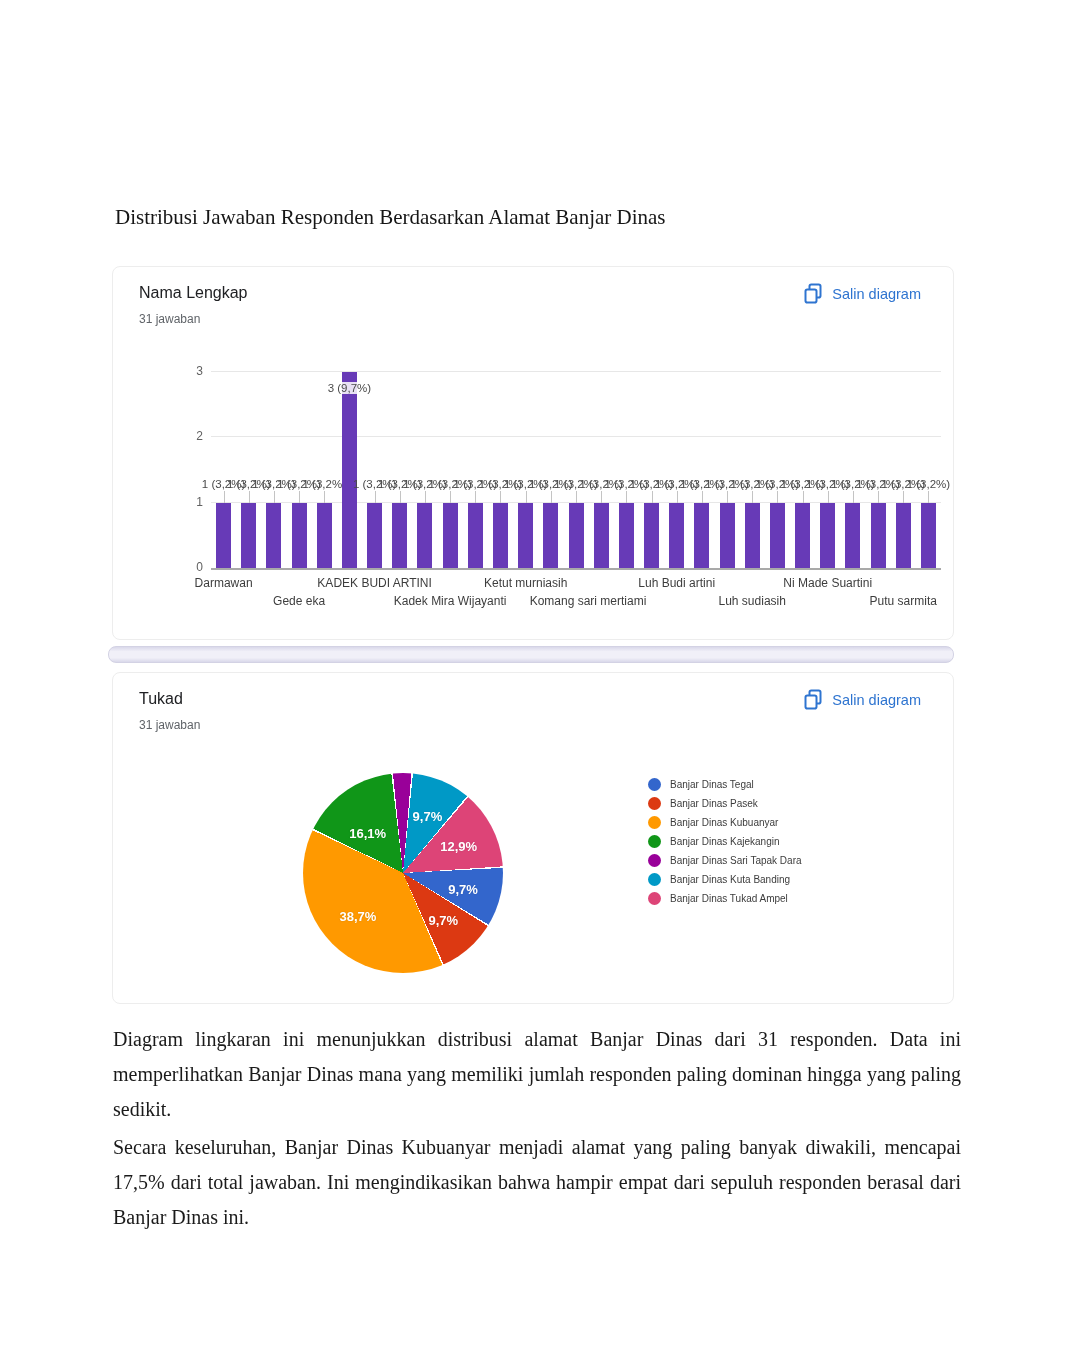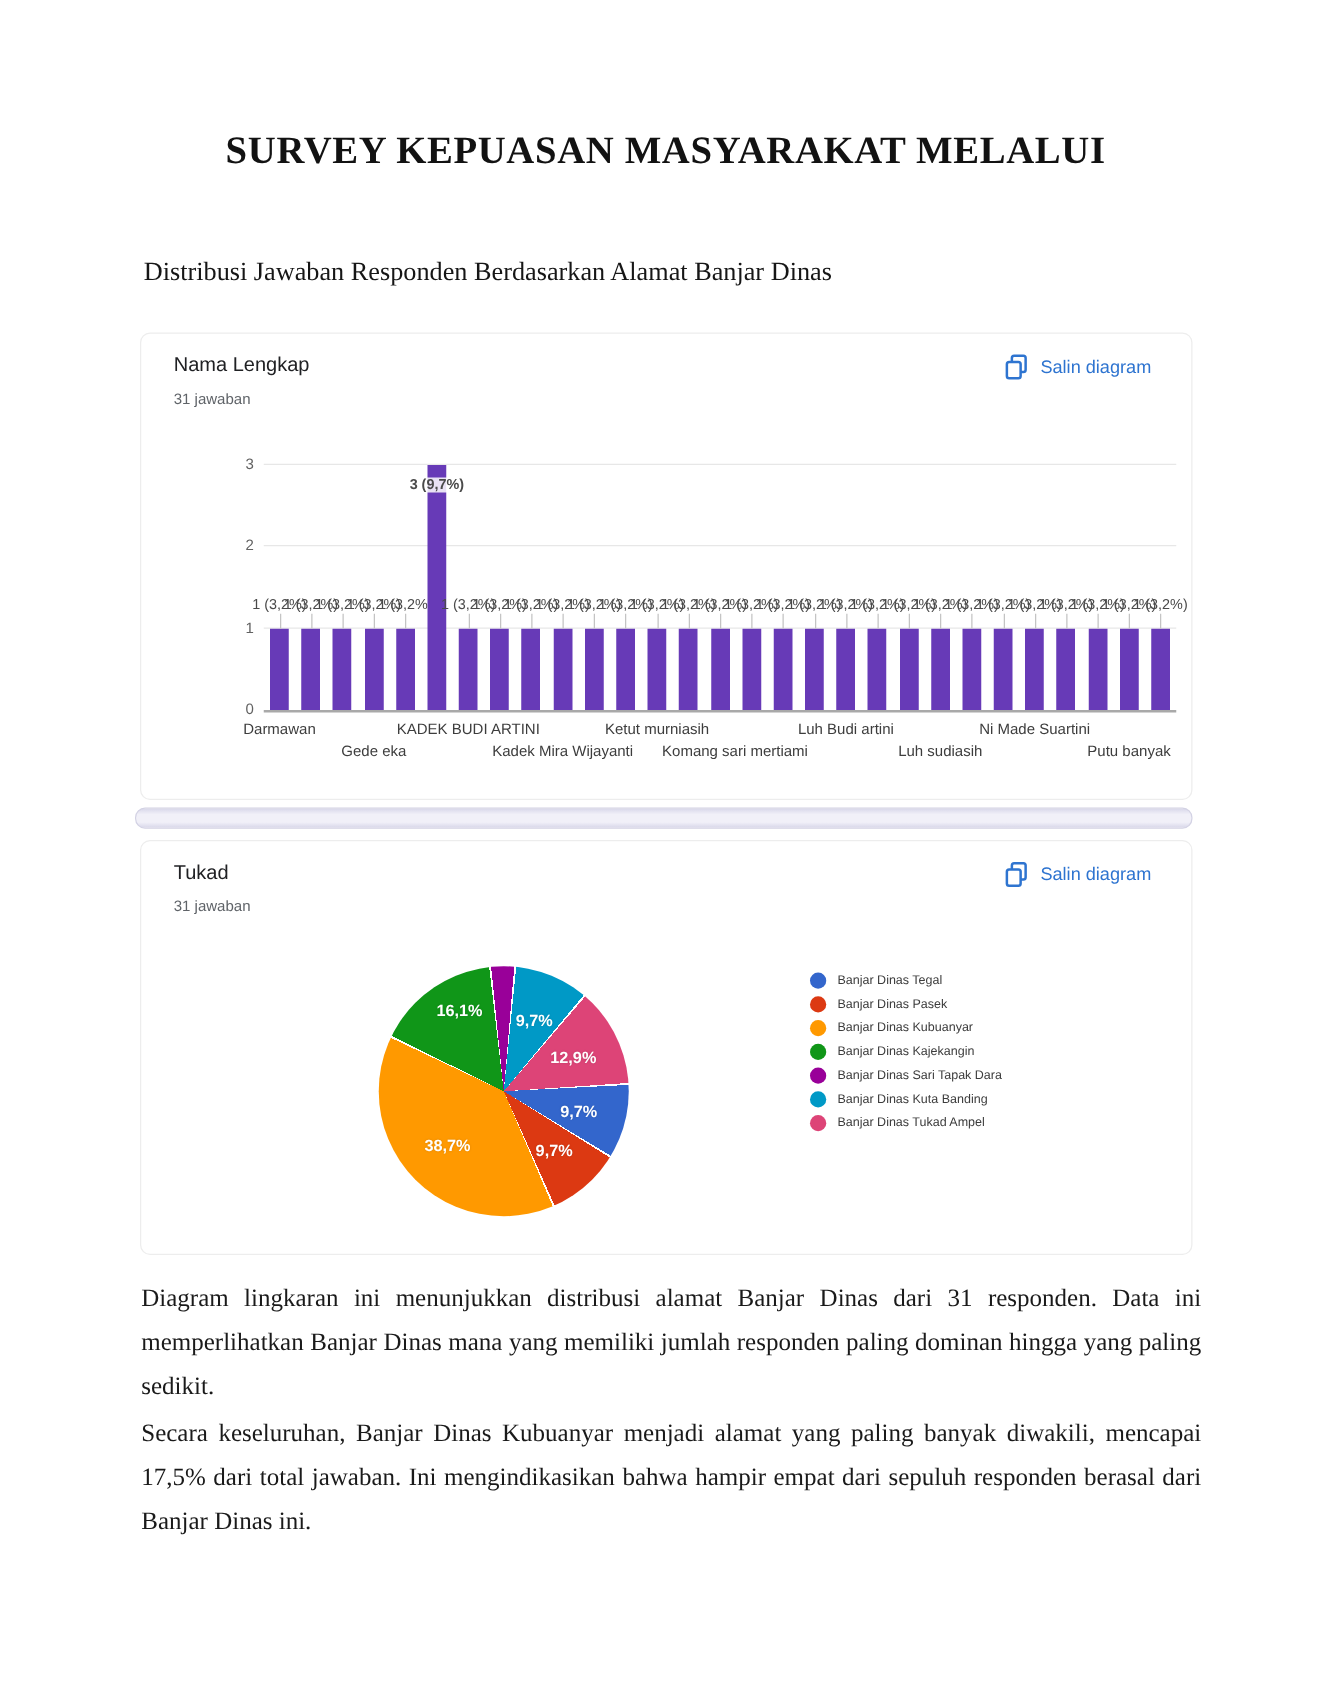--- a/index.html
+++ b/index.html
@@ -26,21 +26,21 @@
     background:none;border:none;cursor:pointer;color:var(--link-blue,#2e74d0);
     font-family:"Liberation Sans",sans-serif;font-size:14.5px;font-weight:500;padding:2px 4px;}
 
   
   .bar-plot{position:absolute;left:98px;top:105px;width:730px;height:196px;
     border-bottom:2px solid #a9a9a9;}
   .gridline{position:absolute;left:0;right:0;height:1px;background:#e7e7e7;}
   .bar{position:absolute;bottom:0;width:15px;}
   .bar-label{position:absolute;transform:translateX(-50%);white-space:nowrap;
     font-size:11.5px;color:#4a4a4a;}
-  .bar-label.tall{background:rgba(255,255,255,.85);padding:0 2px;z-index:3;font-weight:bold;}
+  .bar-label.tall{background:rgba(255,255,255,.85);padding:0 2px;z-index:3;}
   .leader{position:absolute;width:1px;height:12px;background:#c4c4c4;}
   .ylab{position:absolute;width:30px;text-align:right;font-size:12px;color:#616161;}
   .xlab{position:absolute;transform:translateX(-50%);white-space:nowrap;
     font-size:12px;color:#3d3d3d;}
 
   
   .hscroll{position:absolute;left:108px;top:646px;width:844px;height:15px;border-radius:8px;
     background:linear-gradient(#d9d8ea,#f1f0f8 30%,#f1f0f8 72%,#d9d8ea);
     border:1px solid #d3d2e4;}
 
@@ -50,21 +50,21 @@
     font-size:13px;font-weight:bold;white-space:nowrap;text-shadow:0 0 2px rgba(0,0,0,.15);}
   .legend{position:absolute;left:535px;top:102px;margin:0;padding:0;list-style:none;}
   .legend-item{display:flex;align-items:center;gap:9px;height:19px;}
   .legend-dot{width:13px;height:13px;border-radius:50%;flex:0 0 auto;}
   .legend-text{font-size:10px;color:#3c3c3c;}
 </style>
 </head>
 <body style="--link-blue: #2e74d0;">
 
 <h1 class="doc-title">
-  <span>SURVEY KEPUASAN MASYARAKAT MELALUI</span><br>
+  <br>
 </h1>
 
 <p class="doc-subtitle">Distribusi Jawaban Responden Berdasarkan Alamat Banjar Dinas</p>
 
 <section class="card card1">
   <div class="card-title">Nama Lengkap</div>
   <div class="card-sub">31 jawaban</div>
   <button class="copy-btn">
     <svg width="20" height="21" viewBox="0 0 20 21">
       <rect x="6.5" y="1.5" width="11" height="13" rx="1.8" fill="none" stroke="#2e74d0" stroke-width="2"></rect>
@@ -171,21 +171,21 @@
     <div class="ylab" style="left: 60px; top: 97px; position: absolute;">3</div>
     <div class="xlab" style="position: absolute; left: 110.586px; top: 309px;">Darmawan</div>
     <div class="xlab" style="position: absolute; left: 186.103px; top: 327px;">Gede eka</div>
     <div class="xlab" style="position: absolute; left: 261.621px; top: 309px;">KADEK BUDI ARTINI</div>
     <div class="xlab" style="position: absolute; left: 337.138px; top: 327px;">Kadek Mira Wijayanti</div>
     <div class="xlab" style="position: absolute; left: 412.655px; top: 309px;">Ketut murniasih</div>
     <div class="xlab" style="position: absolute; left: 475px; top: 327px;">Komang sari mertiami</div>
     <div class="xlab" style="position: absolute; left: 563.69px; top: 309px;">Luh Budi artini</div>
     <div class="xlab" style="position: absolute; left: 639.207px; top: 327px;">Luh sudiasih</div>
     <div class="xlab" style="position: absolute; left: 714.724px; top: 309px;">Ni Made Suartini</div>
-    <div class="xlab" style="position: absolute; left: 790.241px; top: 327px;">Putu banyak</div>
+    <div class="xlab" style="position: absolute; left: 790.241px; top: 327px;">Putu sarmita</div>
   </section>
 
 <div class="hscroll"></div>
 
 <section class="card card2">
   <div class="card-title">Tukad</div>
   <div class="card-sub">31 jawaban</div>
   <button class="copy-btn">
     <svg width="20" height="21" viewBox="0 0 20 21">
       <rect x="6.5" y="1.5" width="11" height="13" rx="1.8" fill="none" stroke="#2e74d0" stroke-width="2"></rect>
@@ -193,21 +193,21 @@
     </svg>
     <span>Salin diagram</span>
   </button>
   <div class="pie" id="pie" style="background: conic-gradient(from -5.8deg, rgb(153, 0, 153) 0deg, rgb(153, 0, 153) 10.62deg, rgb(255, 255, 255) 10.62deg, rgb(255, 255, 255) 11.52deg, rgb(0, 153, 198) 11.52deg, rgb(0, 153, 198) 45.54deg, rgb(255, 255, 255) 45.54deg, rgb(255, 255, 255) 46.44deg, rgb(221, 68, 119) 46.44deg, rgb(221, 68, 119) 91.98deg, rgb(255, 255, 255) 91.98deg, rgb(255, 255, 255) 92.88deg, rgb(51, 102, 204) 92.88deg, rgb(51, 102, 204) 126.9deg, rgb(255, 255, 255) 126.9deg, rgb(255, 255, 255) 127.8deg, rgb(220, 57, 18) 127.8deg, rgb(220, 57, 18) 161.82deg, rgb(255, 255, 255) 161.82deg, rgb(255, 255, 255) 162.72deg, rgb(255, 153, 0) 162.72deg, rgb(255, 153, 0) 301.14deg, rgb(255, 255, 255) 301.14deg, rgb(255, 255, 255) 302.04deg, rgb(16, 150, 24) 302.04deg, rgb(16, 150, 24) 359.1deg, rgb(255, 255, 255) 359.1deg, rgb(255, 255, 255) 360deg);"></div>
   <div id="pielabels">
       <div class="pie-label" style="left: 314.405px; top: 143.005px;">9,7%</div>
       <div class="pie-label" style="left: 345.659px; top: 172.685px; text-align: right;">12,9%</div>
       <div class="pie-label" style="left: 350.014px; top: 215.565px;">9,7%</div>
       <div class="pie-label" style="left: 330.299px; top: 247.117px;">9,7%</div>
       <div class="pie-label" style="left: 244.967px; top: 242.615px;">38,7%</div>
-      <div class="pie-label" style="left: 254.634px; top: 135px;">16,1%</div>
+      <div class="pie-label" style="left: 254.634px; top: 160px;">16,1%</div>
     </div>
   <ul class="legend" id="legend">
       <li class="legend-item">
         <div class="legend-dot" style="background: rgb(51, 102, 204);"></div>
         <div class="legend-text">Banjar Dinas Tegal</div>
       </li>
       <li class="legend-item">
         <div class="legend-dot" style="background: rgb(220, 57, 18);"></div>
         <div class="legend-text">Banjar Dinas Pasek</div>
       </li>

